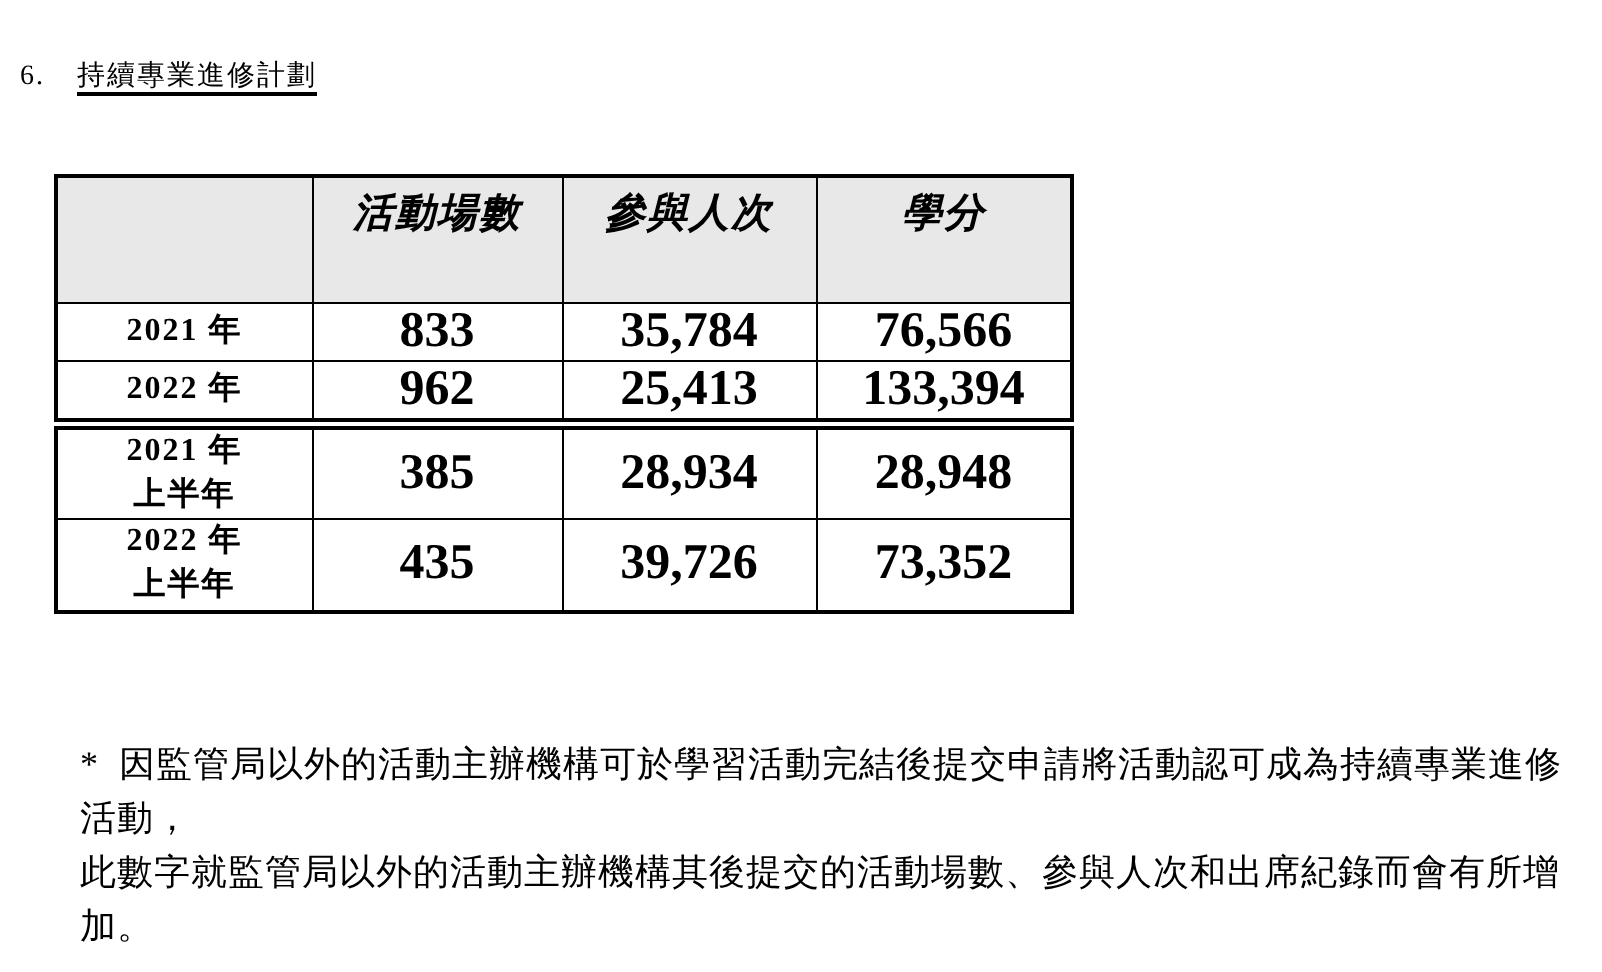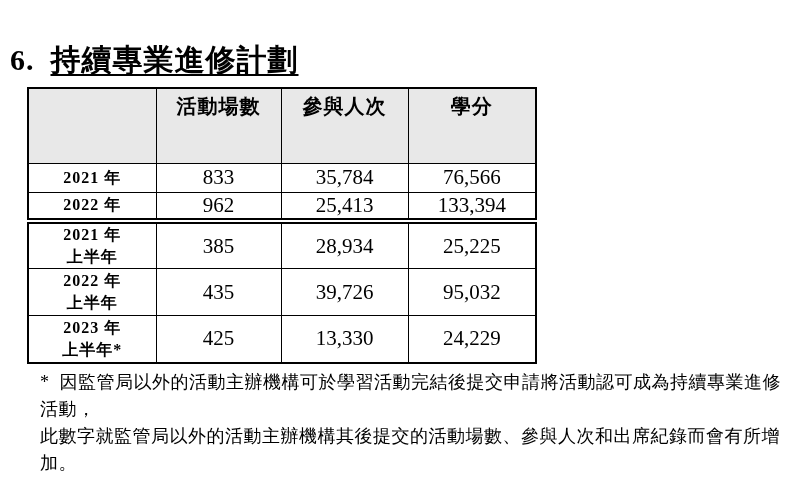--- a/index.html
+++ b/index.html
@@ -12,23 +12,23 @@
   body{
     background:#ffffff;
     color:var(--text);
     font-family:"Liberation Serif","DejaVu Serif",serif;
     overflow:hidden;
     position:relative;
   }
   .page-title{
     position:absolute;
     left:10px;
-    top:40px;
-    font-size:30px;
-    font-weight:bold;
+    top:29px;
+    font-size:14px;
+    font-weight:normal;
     letter-spacing:1px;
     white-space:nowrap;
   }
   .title-number{
     margin-right:16px;
   }
   .title-text{
     text-decoration:underline;
     text-decoration-thickness:2px;
     text-underline-offset:4px;
@@ -45,36 +45,37 @@
   col.c0{width:128px;}
   col.c1{width:125px;}
   col.c2{width:127px;}
   col.c3{width:128px;}
   .cpd th,.cpd td{
     border:1px solid var(--border);
     text-align:center;
   }
   .cpd thead th{
     background:var(--header-bg);
-    height:75px;
+    height:63px;
     vertical-align:top;
     padding-top:4px;
     font-size:20px;
     font-weight:bold;
     letter-spacing:1px;
+    font-style:italic;
   }
   .cpd td.label{
     font-weight:bold;
     font-size:16px;
     line-height:22px;
     letter-spacing:1px;
   }
   .cpd td.num{
-    font-size:21px;
-    font-weight:normal;
+    font-size:25px;
+    font-weight:bold;
   }
   tr.single td{height:29px;}
   tr.tall td{height:47px;}
   tr.sep td{border-top:6px double var(--border);}
   .footnote{
     position:absolute;
     left:40px;
     top:369px;
     width:756px;
     font-size:18px;
@@ -120,39 +121,30 @@
       <td class="num">25,413</td>
       <td class="num">133,394</td>
     </tr>
     <tr class="tall sep">
       <td class="label">
         <div>2021 年</div>
         <div>上半年</div>
       </td>
       <td class="num">385</td>
       <td class="num">28,934</td>
-      <td class="num">25,225</td>
+      <td class="num">28,948</td>
     </tr>
     <tr class="tall">
       <td class="label">
         <div>2022 年</div>
         <div>上半年</div>
       </td>
       <td class="num">435</td>
       <td class="num">39,726</td>
-      <td class="num">95,032</td>
-    </tr>
-    <tr class="tall">
-      <td class="label">
-        <div>2023 年</div>
-        <div>上半年*</div>
-      </td>
-      <td class="num">425</td>
-      <td class="num">13,330</td>
-      <td class="num">24,229</td>
+      <td class="num">73,352</td>
     </tr>
   </tbody>
 </table>
 
 <p class="footnote">
   <span class="fn-marker">*</span><span>因監管局以外的活動主辦機構可於學習活動完結後提交申請將活動認可成為持續專業進修活動，</span><br>
   <span>此數字就監管局以外的活動主辦機構其後提交的活動場數、參與人次和出席紀錄而會有所增加。</span>
 </p>
 
 </body></html>

